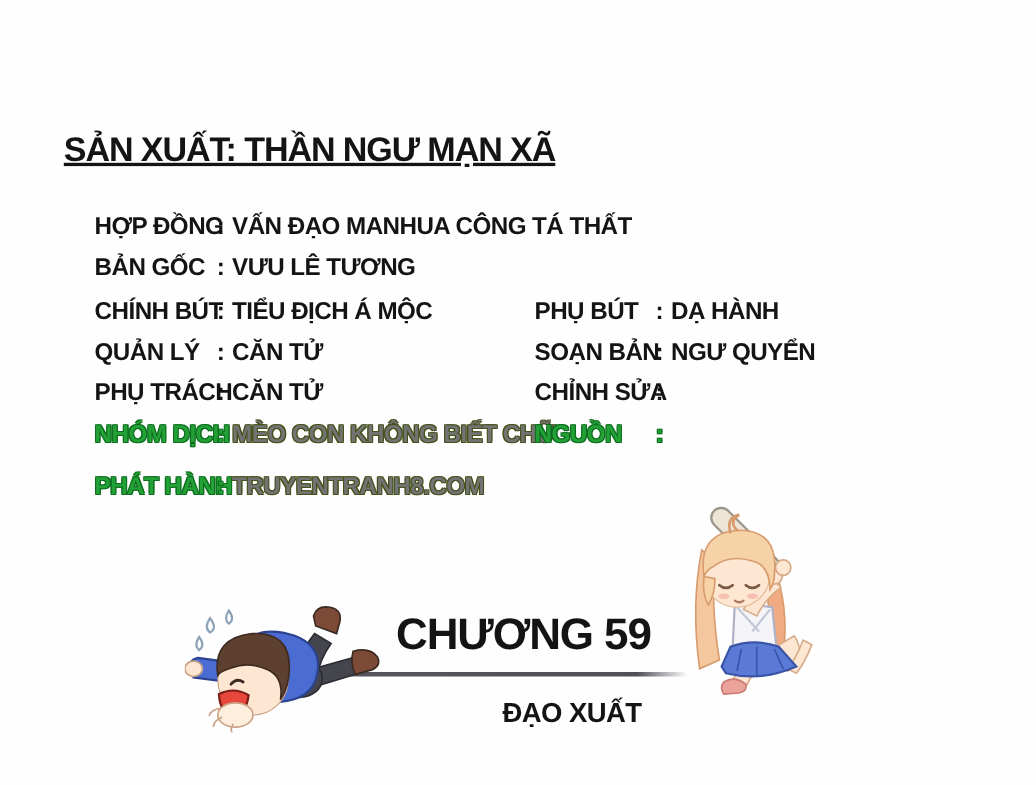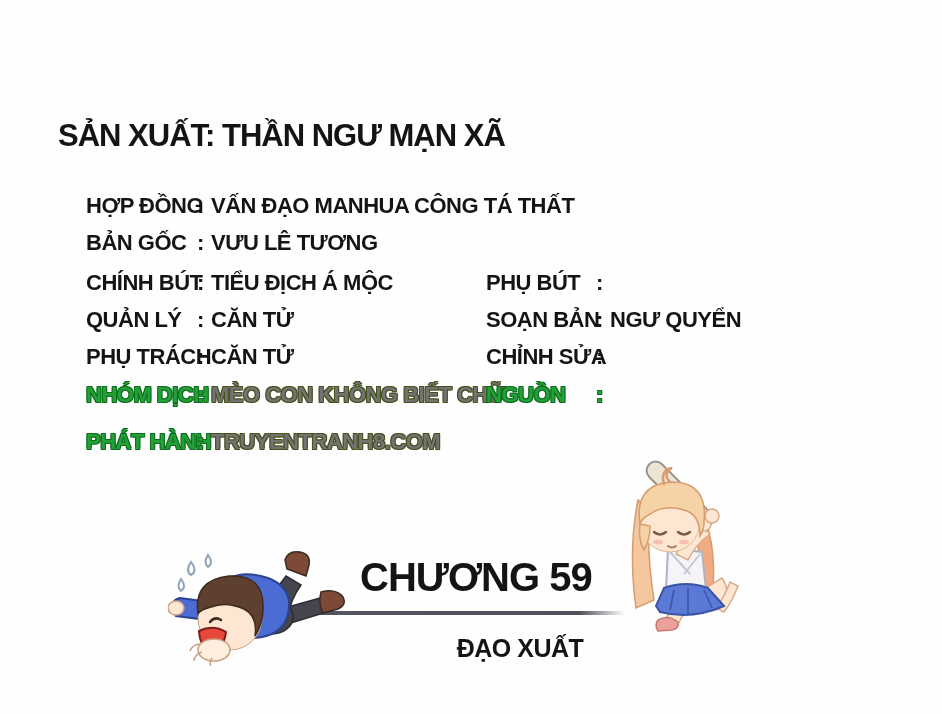--- a/index.html
+++ b/index.html
@@ -7,21 +7,21 @@
     position:relative;width:942px;height:714px;margin:0 auto;
     background:#fefefe;overflow:hidden;
     font-family:"Liberation Sans","DejaVu Sans",sans-serif;
     font-weight:bold;color:#141414;
   }
   
   .hdr{
     position:absolute;top:112px;font-size:31px;line-height:48px;
     letter-spacing:-1px;white-space:pre;
   }
-  .hdr-left{left:58px;}
+  .hdr-left{left:58px;text-decoration:underline;}
   .hdr-right{left:524px;}
   
   .row{position:absolute;height:30px;font-size:22px;line-height:30px;letter-spacing:-0.5px;}
   .left-col{left:86px;width:430px;}
   .right-col{left:466px;width:440px;margin-left:20px;}
   .row .lbl{position:absolute;left:0;width:110px;text-align:left;white-space:pre;}
   .right-col .lbl{width:106px;}
   .row .sep{position:absolute;left:111px;}
   .right-col .sep{left:110px;}
   .row .val{position:absolute;left:125px;white-space:pre;}
@@ -84,20 +84,21 @@
   </div>
   <div class="row left-col rt5">
     <span class="lbl">PHỤ TRÁCH</span>
     <span class="sep">:</span>
     <span class="val">CĂN TỬ</span>
   </div>
 
   <div class="row right-col rt3">
     <span class="lbl">PHỤ BÚT</span>
     <span class="sep">:</span>
+    <span class="val">DẠ HÀNH</span>
   </div>
   <div class="row right-col rt4">
     <span class="lbl">SOẠN BẢN</span>
     <span class="sep">:</span>
     <span class="val">NGƯ QUYỂN</span>
   </div>
   <div class="row right-col rt5">
     <span class="lbl">CHỈNH SỬA</span>
     <span class="sep">:</span>
   </div>

